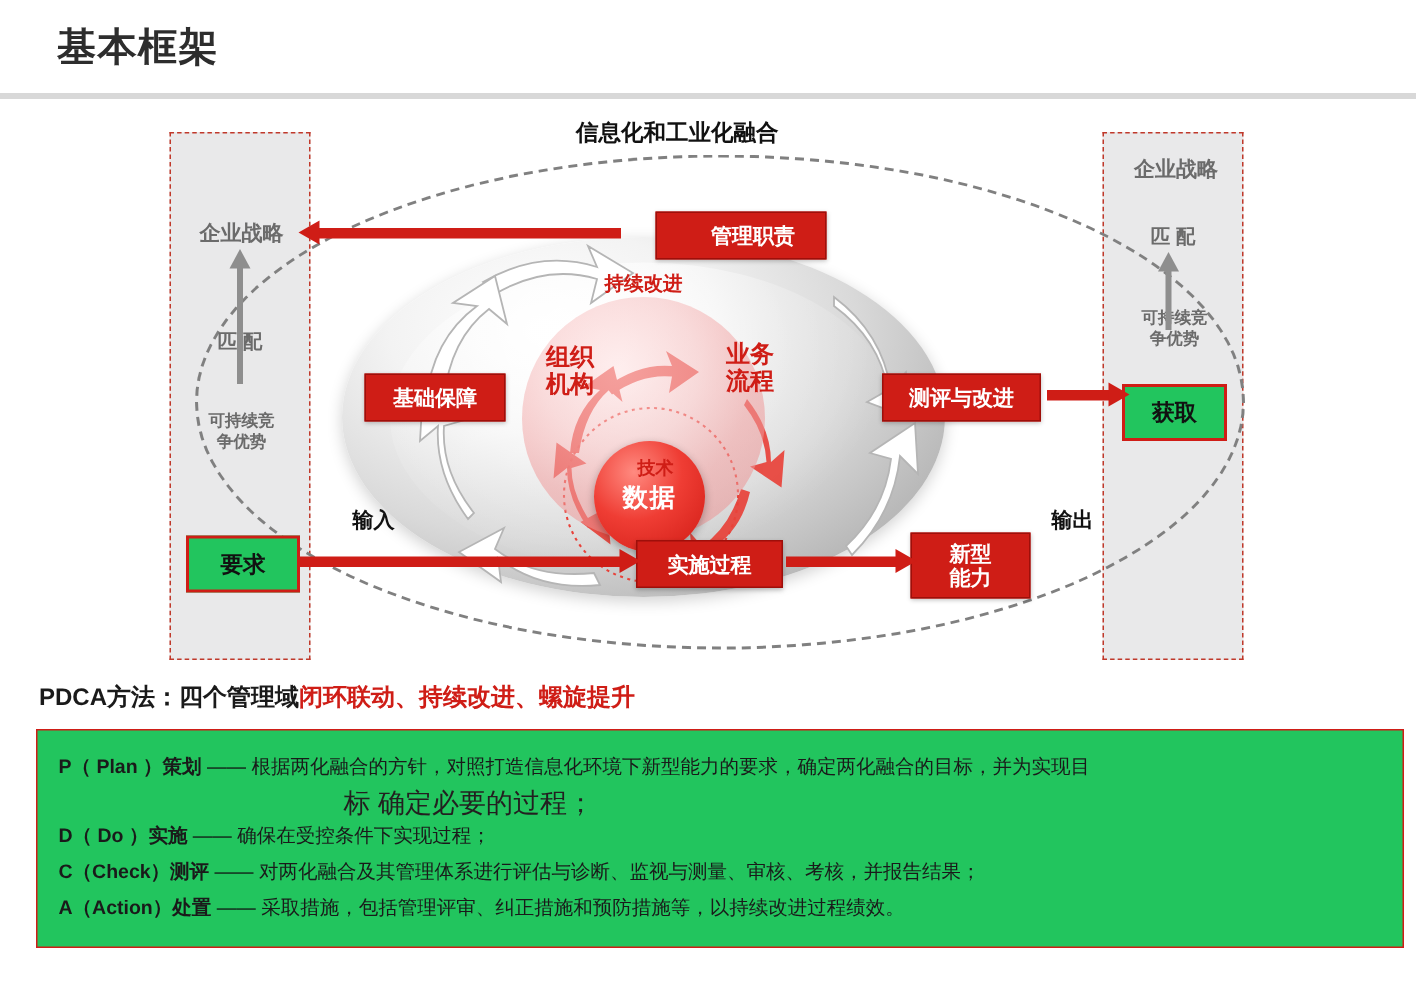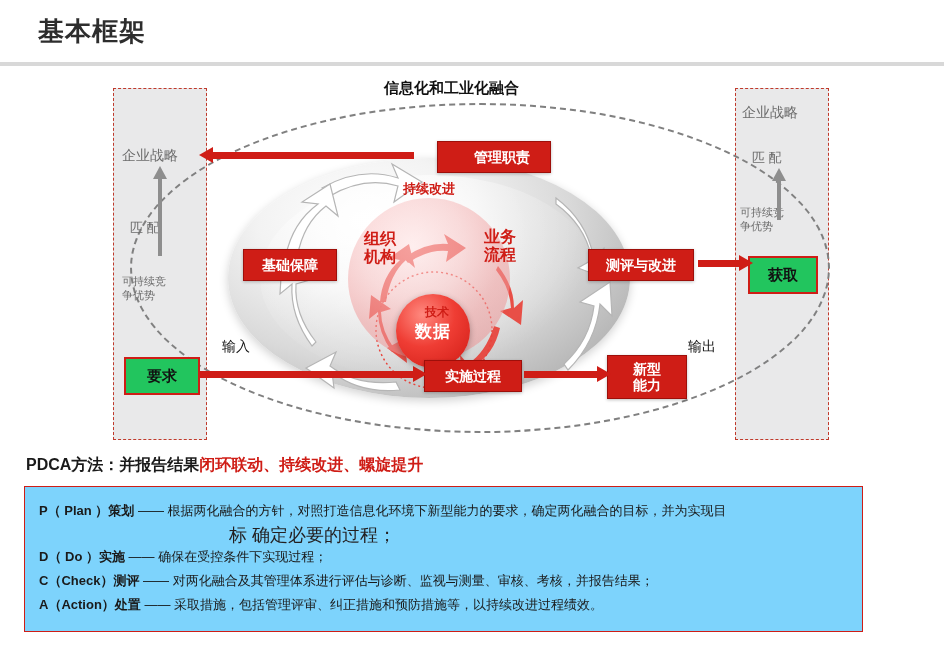--- a/index.html
+++ b/index.html
@@ -90,21 +90,21 @@
   .wbox {
     position:absolute;
     background:#22c55e;
     border:2px solid #cf1d16;
     color:#111111;
     font-size:15px; font-weight:bold;
     display:flex; align-items:center; justify-content:center;
     text-align:center;
   }
   
-  .lbl { position:absolute; font-size:13px; color:#444; font-weight:normal; line-height:1.25; }
+  .lbl { position:absolute; font-size:13px; color:#444; font-weight:bold; text-align:center; line-height:1.25; }
   .lbl.grey { color:#6b6b6b; }
   .lbl.small{ font-size:11px; }
 
   
   .inner-lbl {
     position:absolute; color:#cf1d16; font-size:16px; font-weight:bold;
     text-align:center; line-height:1.15;
   }
   .improve-lbl{
     position:absolute; color:#cf1d16; font-size:13px; font-weight:bold;
@@ -130,22 +130,22 @@
   }
   svg.overlay { position:absolute; left:0; top:0; width:944px; height:375px; pointer-events:none; }
 
   
   .pdca-head {
     position:absolute; left:26px; top:455px;
     font-size:16px; font-weight:bold; color:#1a1a1a;
   }
   .pdca-head .hl { color:#cf1d16; }
   .pdca-box {
-    position:absolute; left:24px; top:486px; width:839px; height:146px;
-    border:1px solid #cf1d16; box-sizing:border-box; background:#7dd3fc;
+    position:absolute; left:24px; top:486px; width:912px; height:146px;
+    border:1px solid #cf1d16; box-sizing:border-box; background:#22c55e;
   }
   .pdca-row {
     position:absolute; font-size:13px; color:#1a1a1a; line-height:1.5;
   }
   .pdca-row .key { font-weight:bold; }
   .pdca-row .dash { color:#111; }
   .pdca-row .txt { font-weight:normal; }
   .pdca-cont { position:absolute; font-size:18px; }
 </style>
 </head>
@@ -235,21 +235,21 @@
 
   <div class="r-arrow" style="left:200px; top:301px; width:214px;"></div>
 
   <div class="r-arrow" style="left:524px; top:301px; width:74px;"></div>
 
   <div class="r-arrow" style="left:698px; top:190px; width:42px;"></div>
 
 </div>
 
 <div class="pdca-head">
-  <span>PDCA方法：并报告结果</span><span class="hl">闭环联动、持续改进、螺旋提升</span>
+  <span>PDCA方法：四个管理域</span><span class="hl">闭环联动、持续改进、螺旋提升</span>
 </div>
 
 <div class="pdca-box">
   <div class="pdca-row" style="left:14px; top:14px;">
     <span class="key">P（ Plan ）策划</span>
     <span class="dash">——</span>
     <span class="txt">根据两化融合的方针，对照打造信息化环境下新型能力的要求，确定两化融合的目标，并为实现目</span>
   </div>
   <div class="pdca-cont" style="left:204px; top:36px;">
     <span class="txt">标 确定必要的过程；</span>

